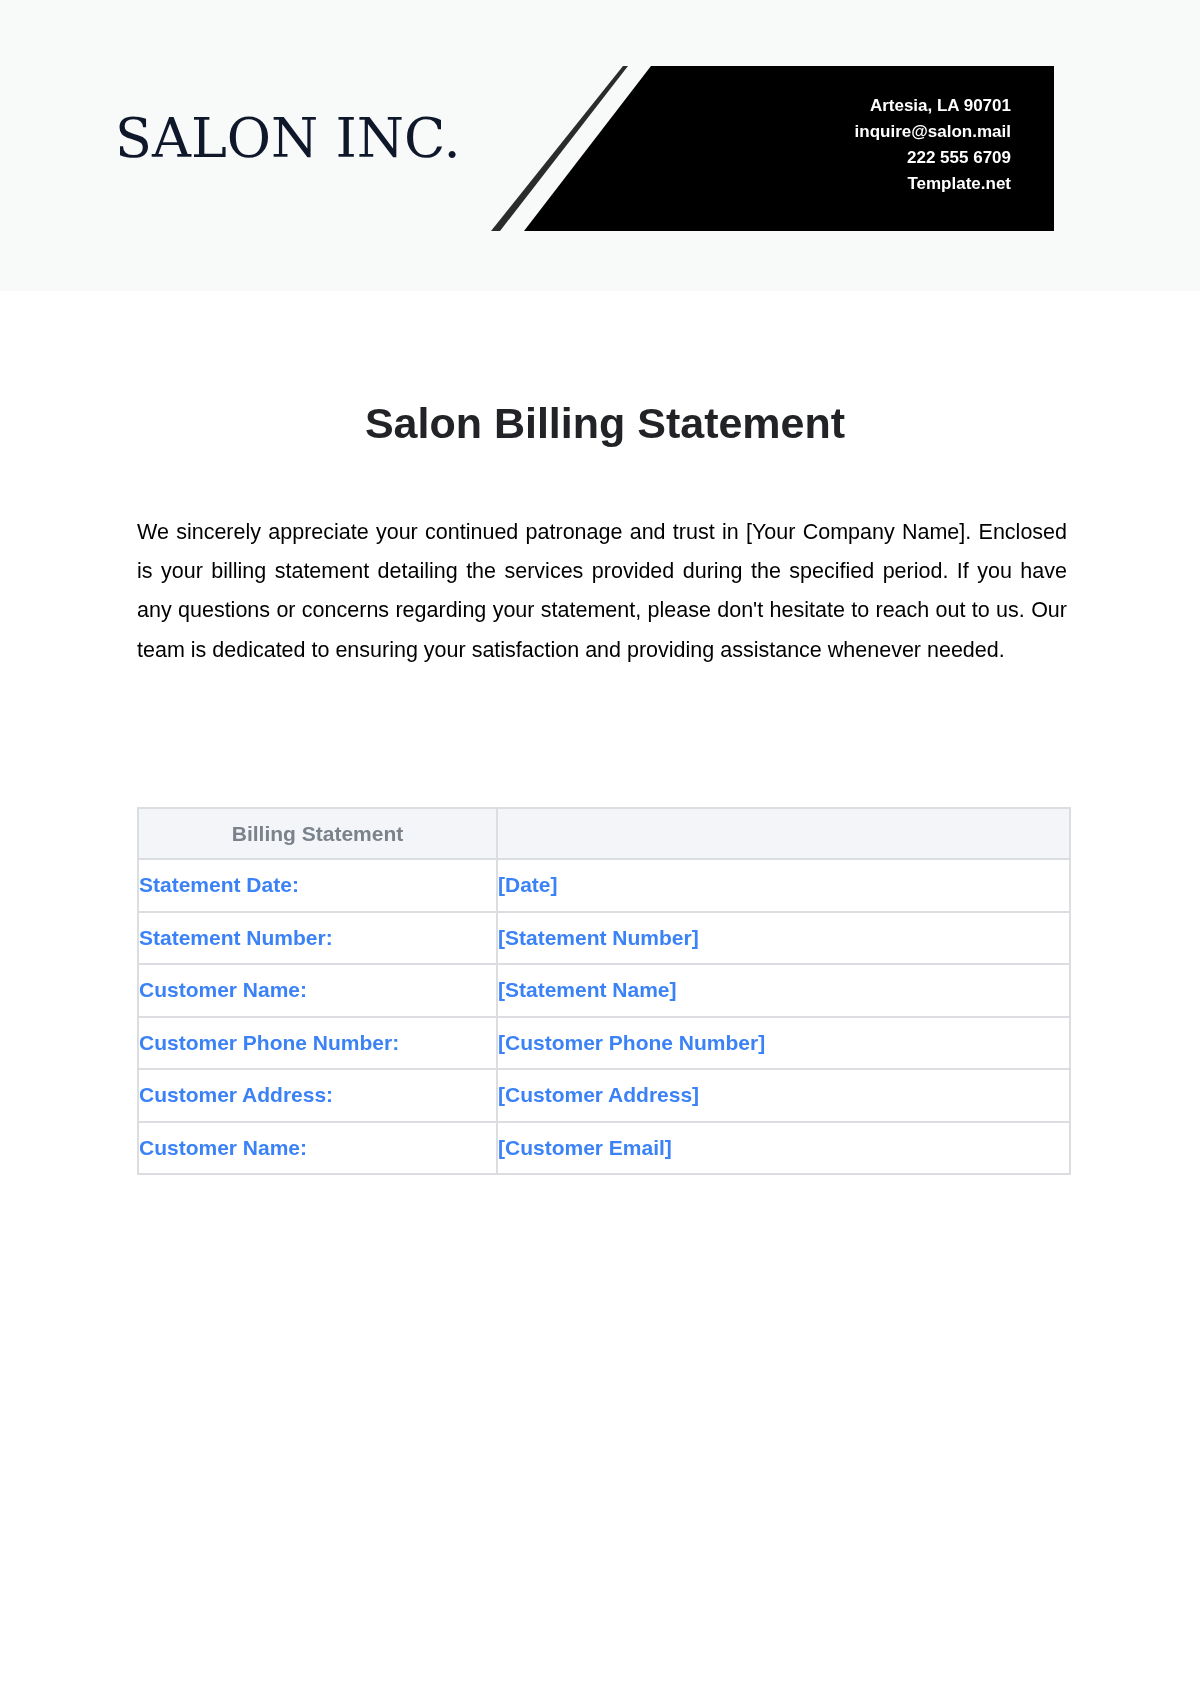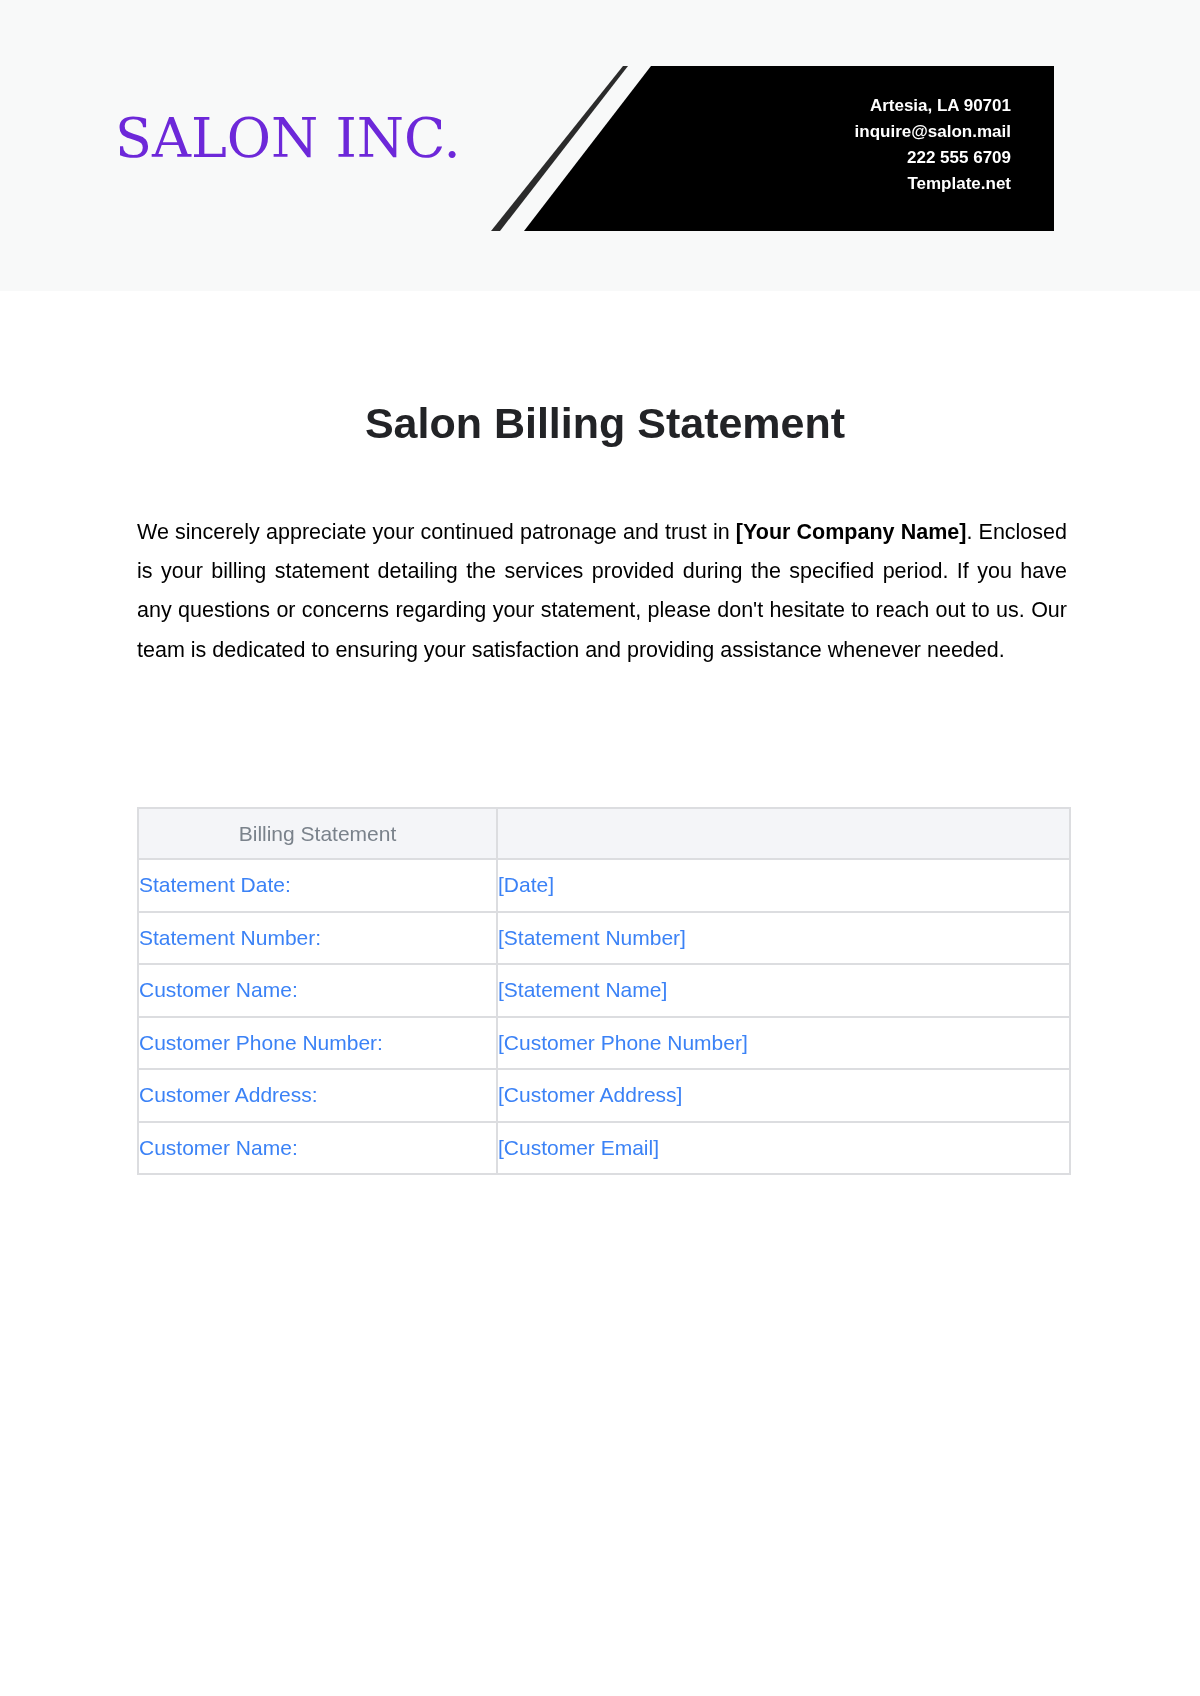--- a/index.html
+++ b/index.html
@@ -21,21 +21,21 @@
       background: #f8f9f9;
     }
     .logo {
       position: absolute;
       left: 115px;
       top: 112px;
       font-family: "DejaVu Serif", "Liberation Serif", serif;
       font-size: 54px;
       font-weight: normal;
       letter-spacing: 0px;
-      color: #6d28d9;
+      color: #0f172a;
       line-height: 1;
       transform: scaleX(1.0);
       transform-origin: left top;
       white-space: nowrap;
     }
     .deco-svg {
       position: absolute;
       left: 0; top: 0;
       width: 1200px; height: 291px;
     }
@@ -64,37 +64,37 @@
       position: absolute;
       left: 137px;
       top: 513px;
       width: 930px;
       font-size: 21.5px;
       line-height: 39.2px;
       text-align: justify;
       text-align-last: left;
       color: #000000;
     }
-    .intro b { font-weight: bold; }
+    .intro b { font-weight: normal; }
 
     .billing-table {
       position: absolute;
       left: 137px;
       top: 807px;
       width: 932px;
       border-collapse: collapse;
       table-layout: fixed;
     }
     .billing-table col.c1 { width: 359px; }
     .billing-table col.c2 { width: 573px; }
     .billing-table th, .billing-table td {
       border: 2px solid #dcdde0;
       height: 52.5px;
       font-size: 21px;
-      font-weight: normal;
+      font-weight: bold;
       vertical-align: middle;
     }
     .billing-table th {
       background: #f4f5f8;
       color: #7a828b;
       text-align: center;
       height: 51px;
     }
     .billing-table td {
       color: #3b82f6;

